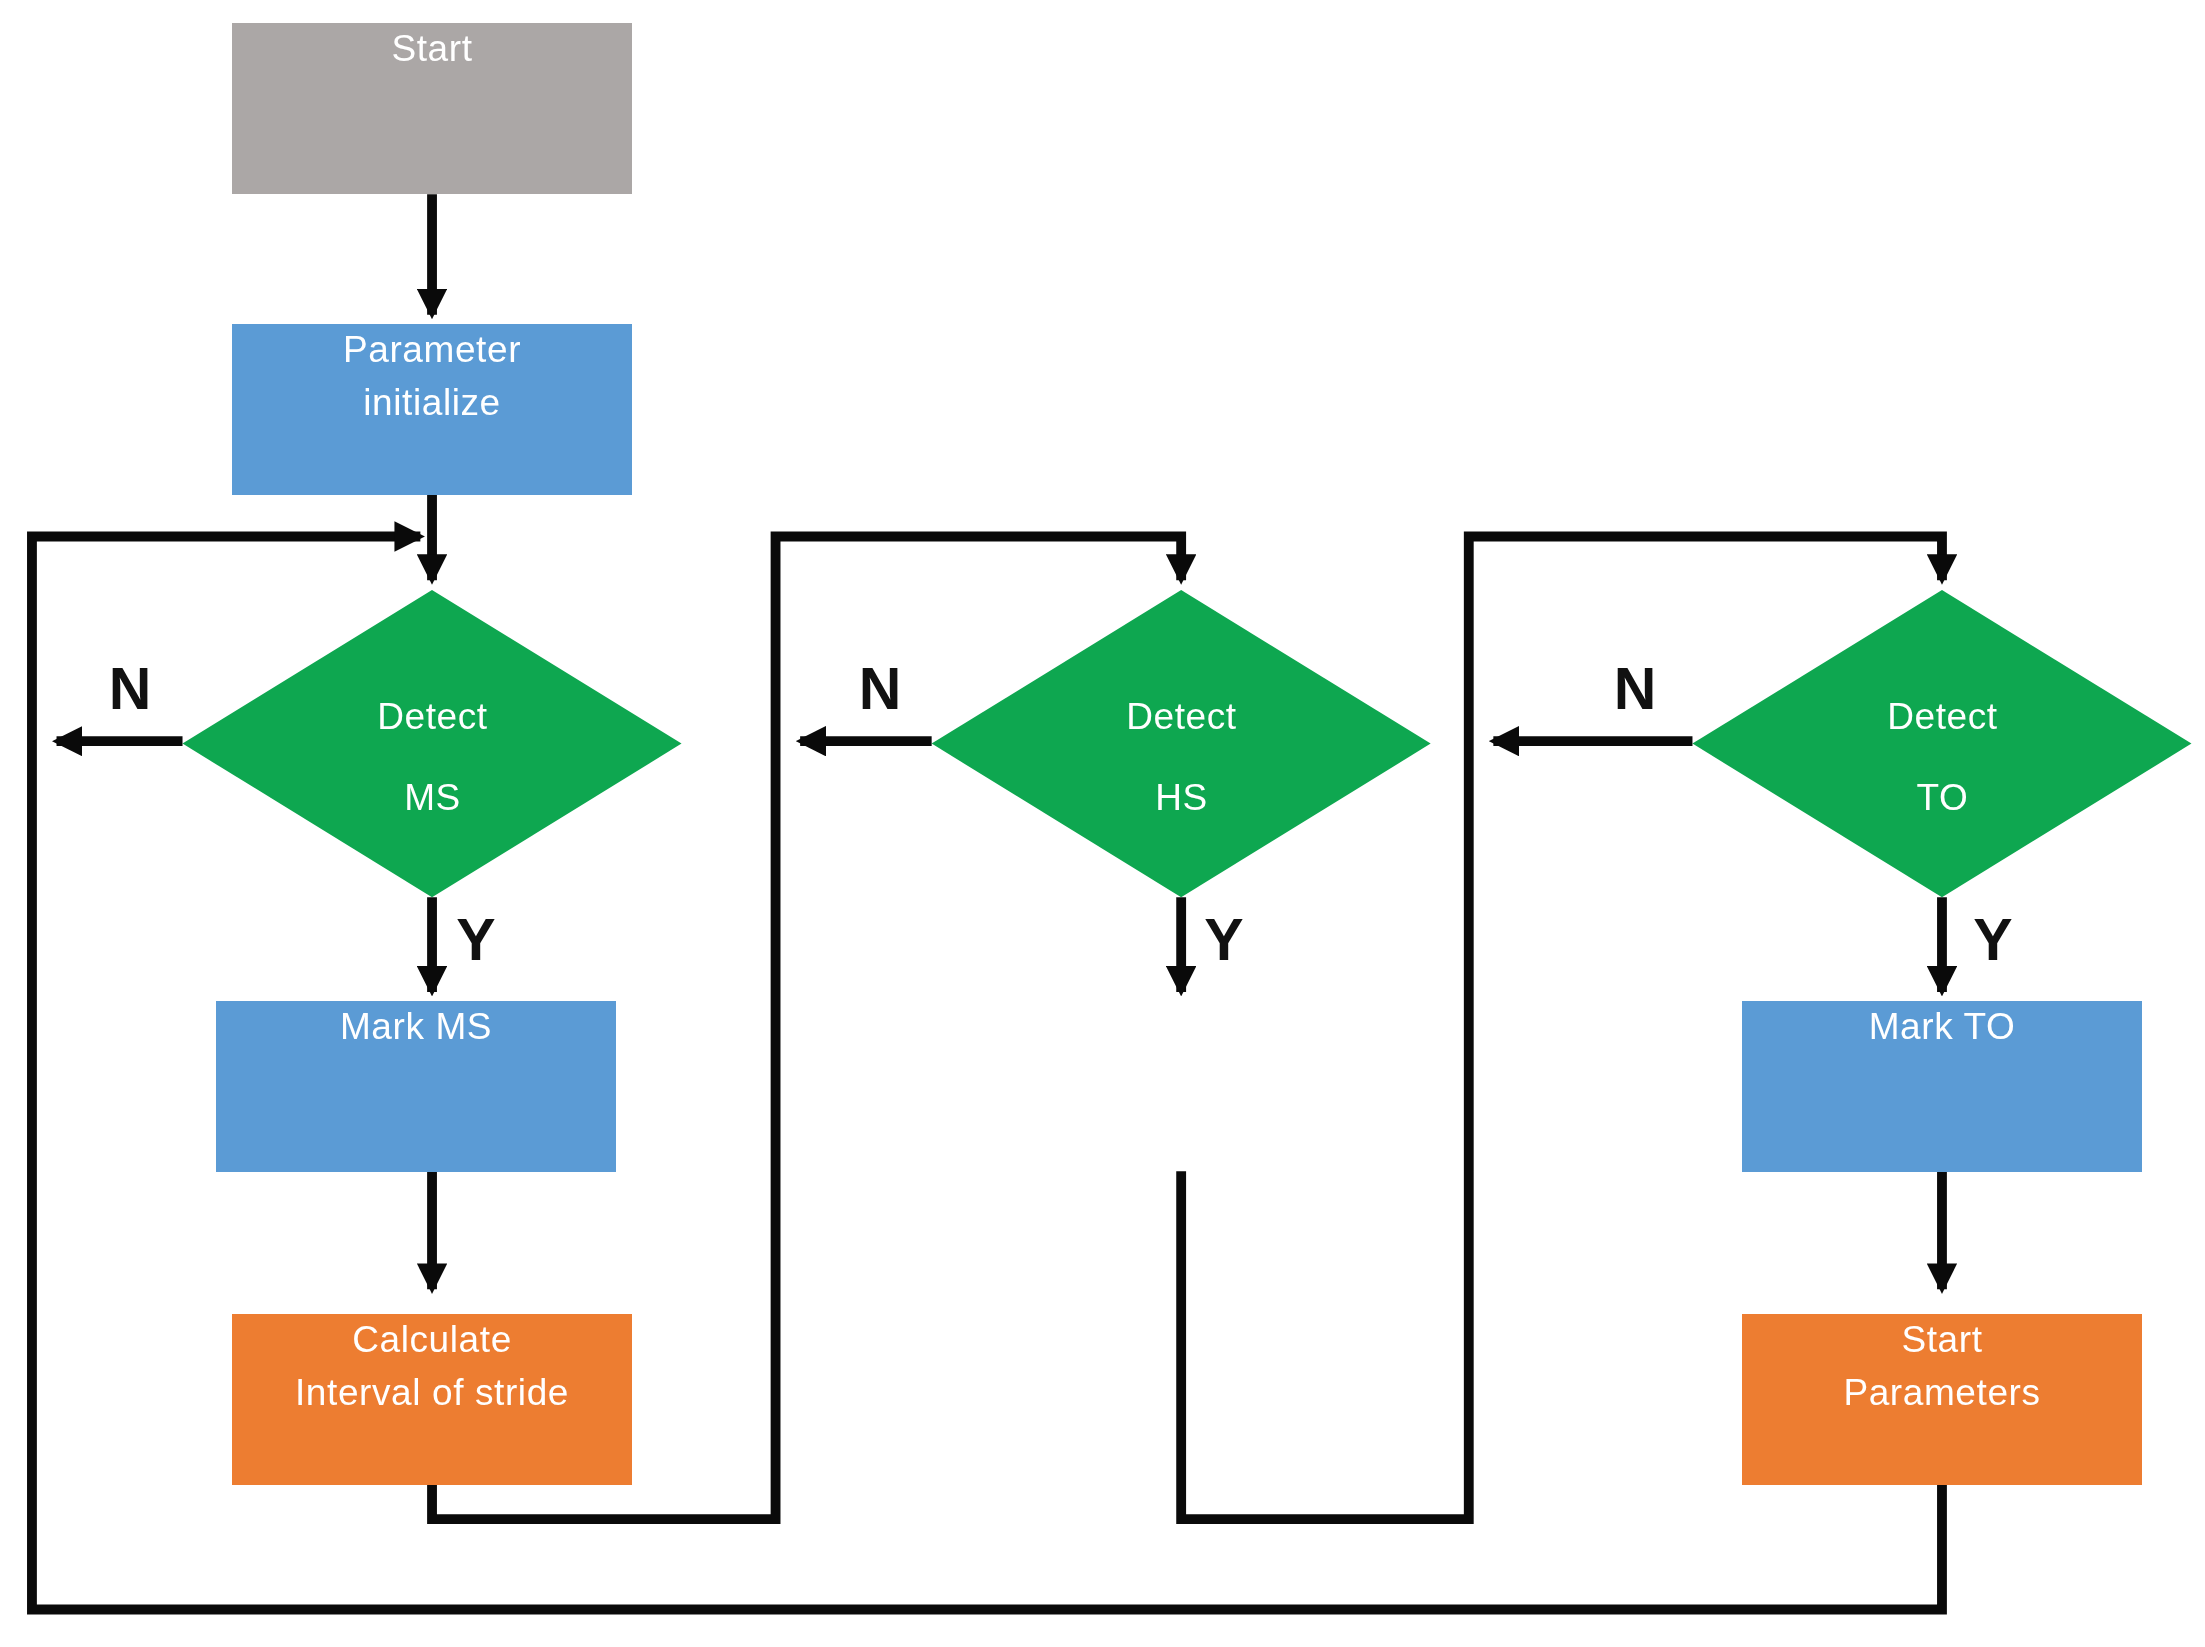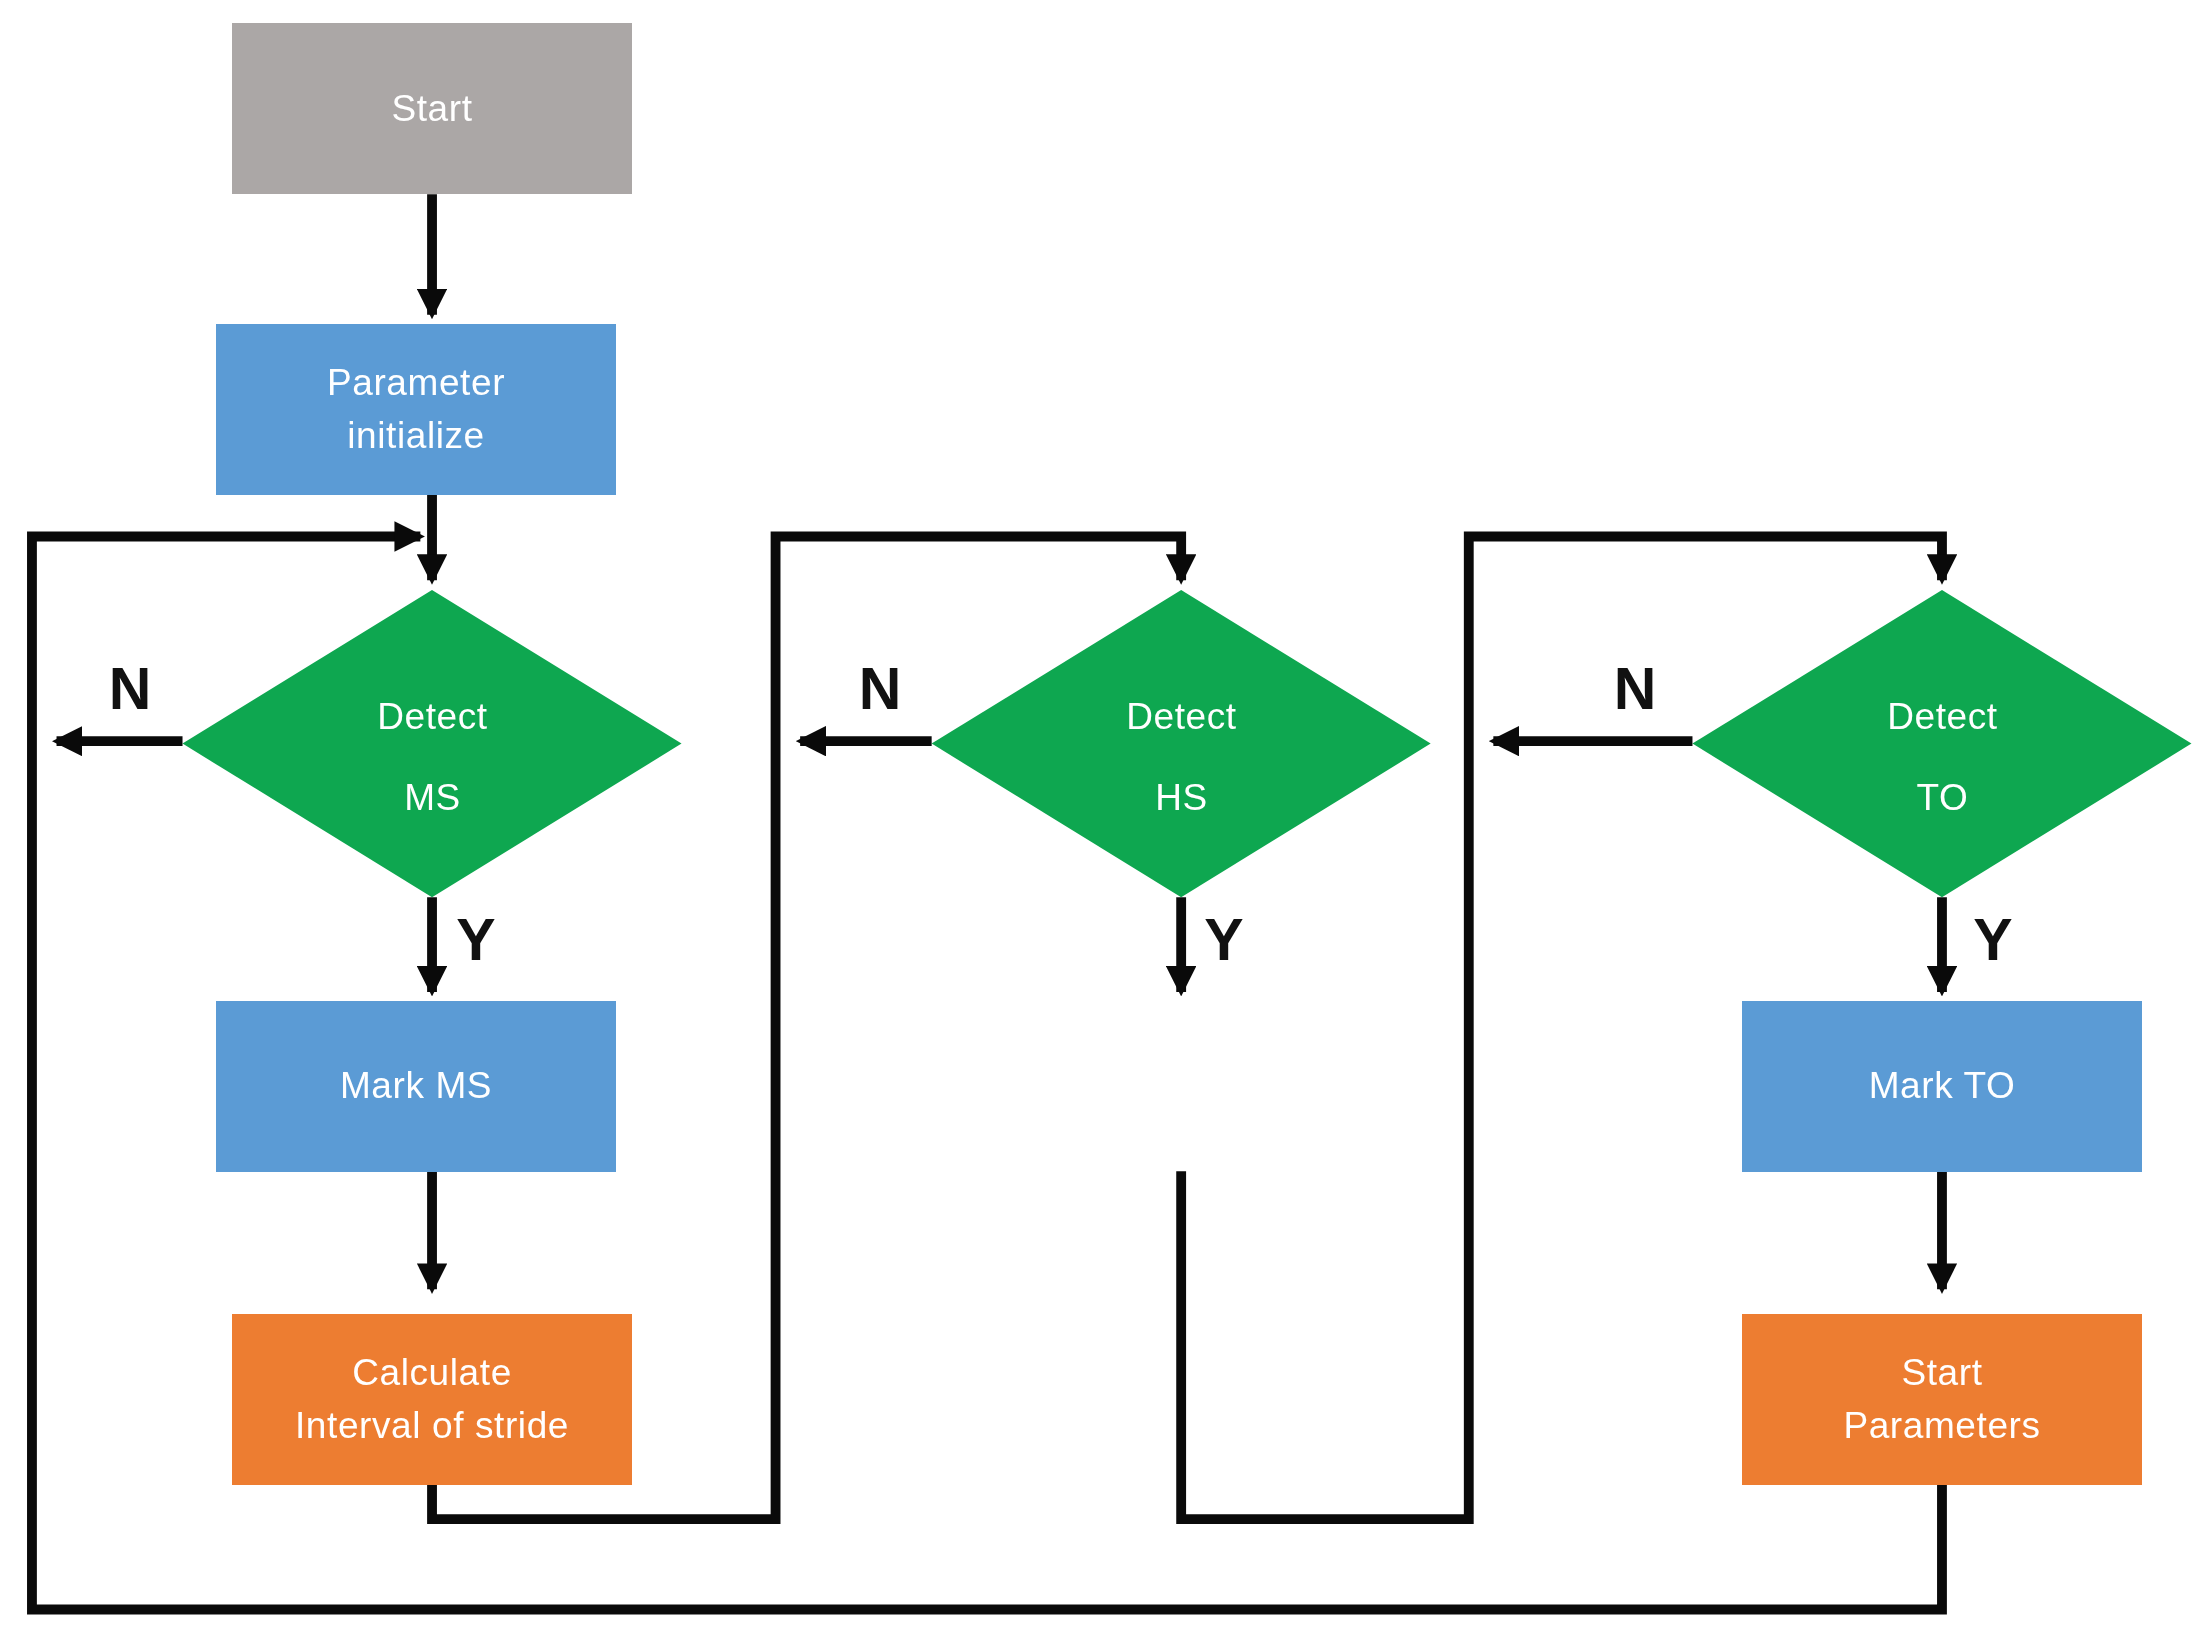--- a/index.html
+++ b/index.html
@@ -22,21 +22,20 @@
     height: 1647px;
     z-index: 1;
   }
   .node-box {
     position: absolute;
     width: 400px;
     height: 171px;
     display: flex;
     flex-direction: column;
     align-items: center;
-    justify-content: center;
     text-align: center;
     color: #ffffff;
     font-size: 37px;
     line-height: 1.42;
     z-index: 2;
     letter-spacing: 0.6px;
   }
   .node-box span { display: block; }
   .diamond-label {
     position: absolute;
@@ -65,21 +64,21 @@
     font-size: 59px;
     font-weight: bold;
     z-index: 2;
   }
   .fill-start   { background: #ABA7A6; }
   .fill-process { background: #5B9BD5; }
   .fill-orange  { background: #ED7D31; margin-top: 16px; }
 
   
   #node-start   { left: 232px;  top: 23.4px;   }
-  #node-param   { left: 216px;  top: 324px;  }
+  #node-param   { left: 232px;  top: 324px;  }
   #node-mark-ms { left: 216px;  top: 1001px; }
   #node-calc    { left: 232px;  top: 1298px; }
   #node-mark-hs { left: 982px; top: 1001px; }
   #node-mark-to { left: 1742px; top: 1001px; }
   #node-adjust  { left: 1742px; top: 1298px; }
 
   #label-detect-ms { left: 248px;  top: 658px; }
   #label-detect-hs { left: 997px; top: 658px; }
   #label-detect-to { left: 1758px; top: 658px; }
 

